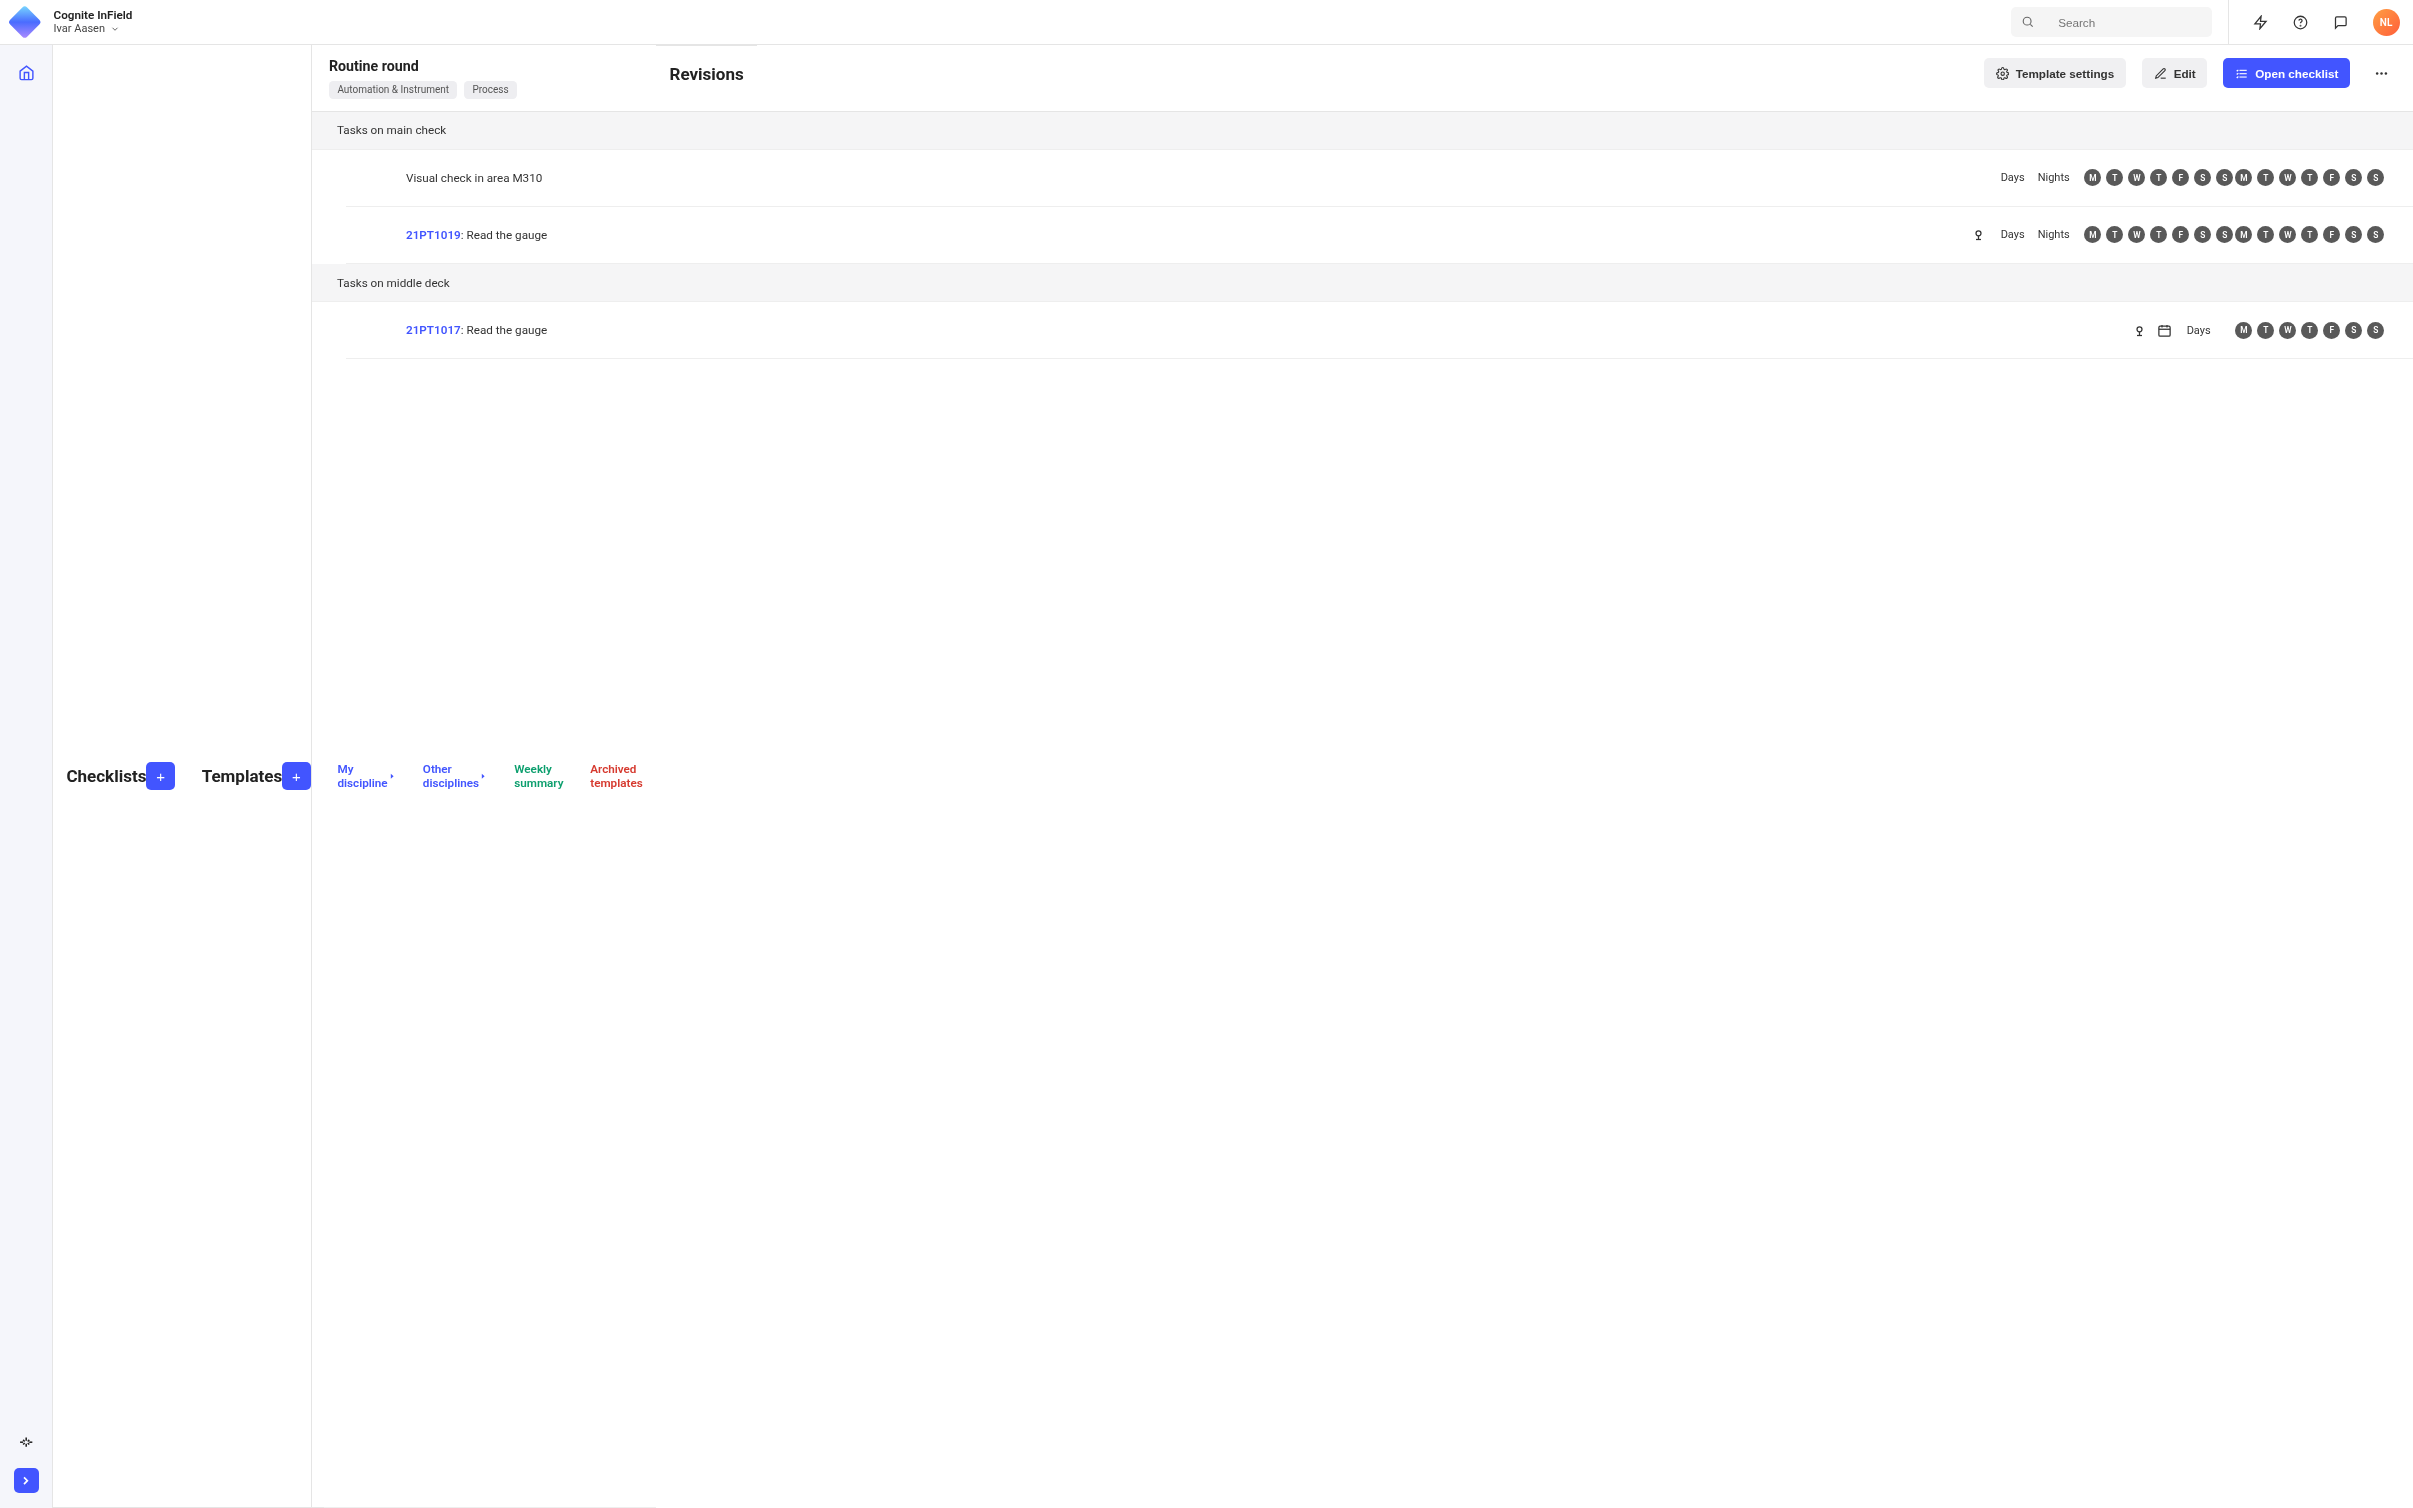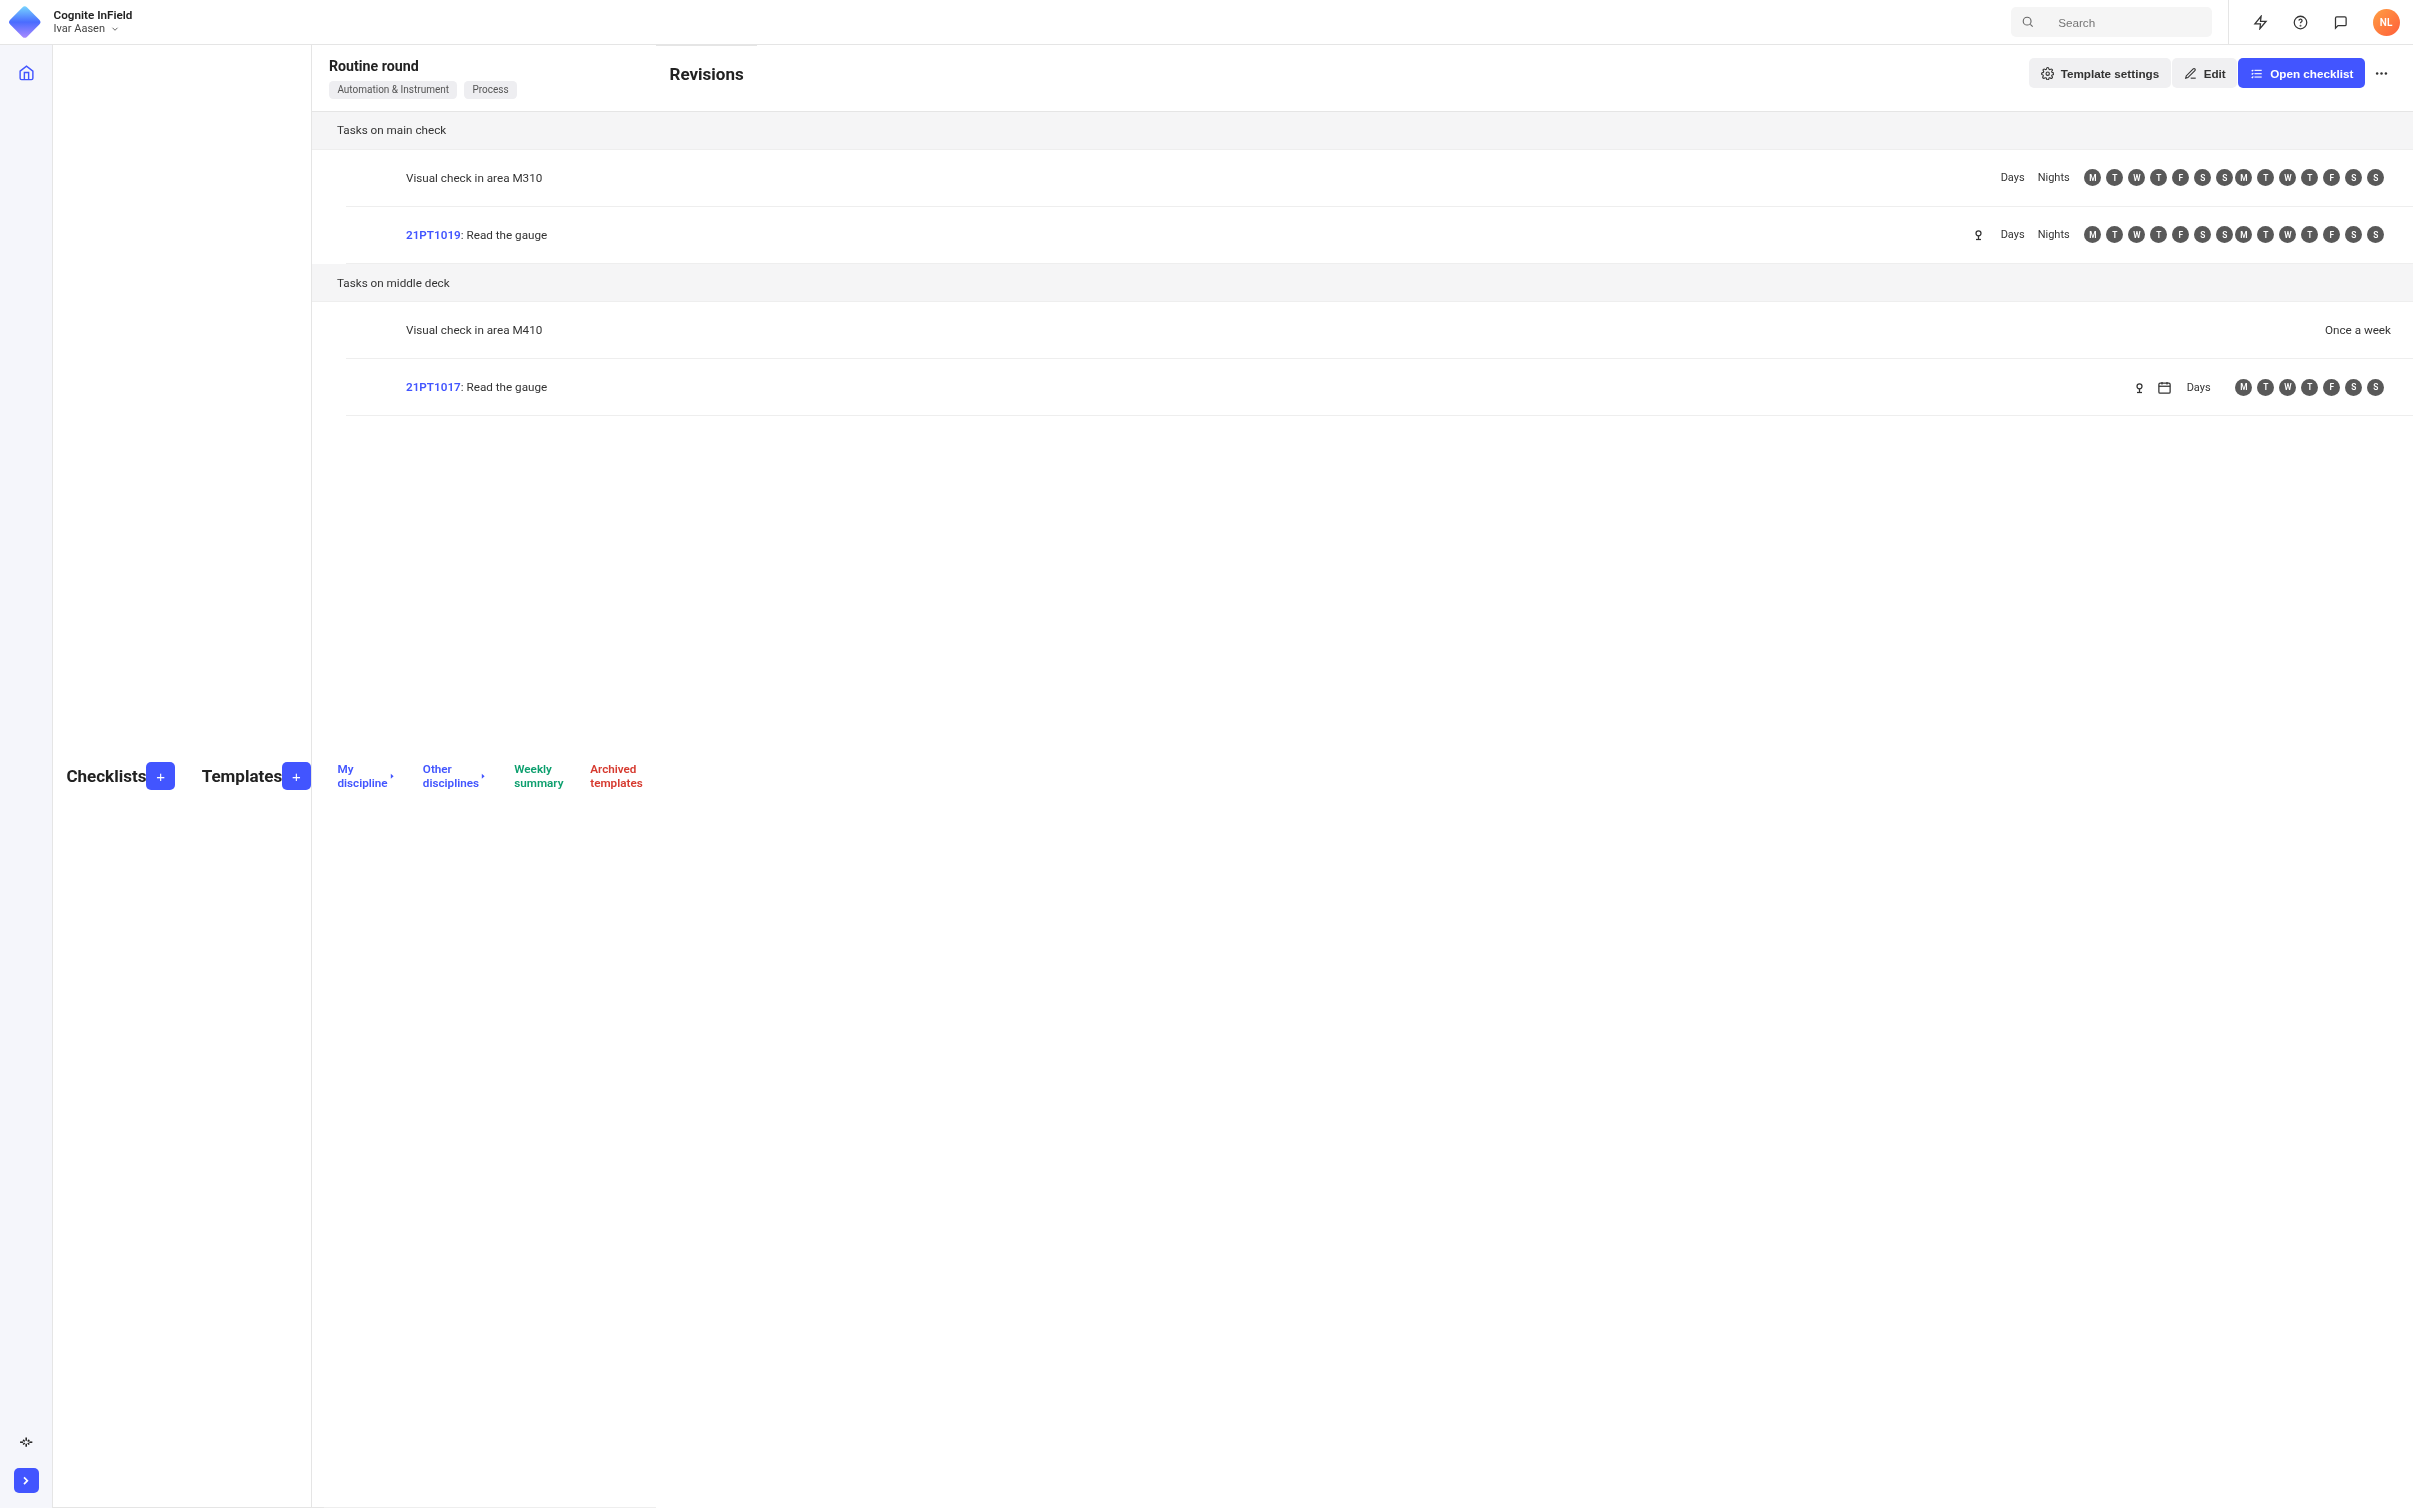--- a/index.html
+++ b/index.html
@@ -130,21 +130,21 @@
     flex: 1;
     display: flex;
     flex-direction: column;
     overflow: auto;
   }
   .main-header {
     padding: 13.4px 17px 11.7px;
     border-bottom: 0.8px solid #e5e5e5;
     display: flex;
     align-items: flex-start;
-    gap: 1px;
+    gap: 16px;
   }
   .main-title-block { display: flex; flex-direction: column; gap: 6.7px; }
   .main-title { font-size: 14.2px; font-weight: 700; }
   .tag-row { display: flex; gap: 6.7px; }
   .tag {
     background: #eeeef1; color: #555;
     font-size: 10px; padding: 3.4px 8.4px;
     border-radius: 4.2px;
   }
   .header-spacer { flex: 1; }
@@ -430,25 +430,20 @@
               <div class="day-dot">T</div>
               <div class="day-dot">W</div>
               <div class="day-dot">T</div>
               <div class="day-dot">F</div>
               <div class="day-dot">S</div>
               <div class="day-dot">S</div>
             </div>
           </div>
         </div>
         <div class="group-header">Tasks on middle deck</div>
-        <div class="task-row h2">
-          <span class="task-label">Visual check in area M410</span>
-          <div class="task-spacer"></div>
-          <span class="freq-text">Once a week</span>
-        </div>
         <div class="task-row h2">
           <span class="task-label"><span class="task-link">21PT1017</span><span>: Read the gauge</span></span>
           <div class="task-spacer"></div>
           <div class="task-icons">
             <span>
               <svg width="15" height="15" viewBox="0 0 24 24" fill="none" stroke="currentColor" stroke-width="2">
                 <circle cx="12" cy="10" r="4"></circle>
                 <path d="M12 14v6"></path>
                 <path d="M8 20h8"></path>
               </svg>

